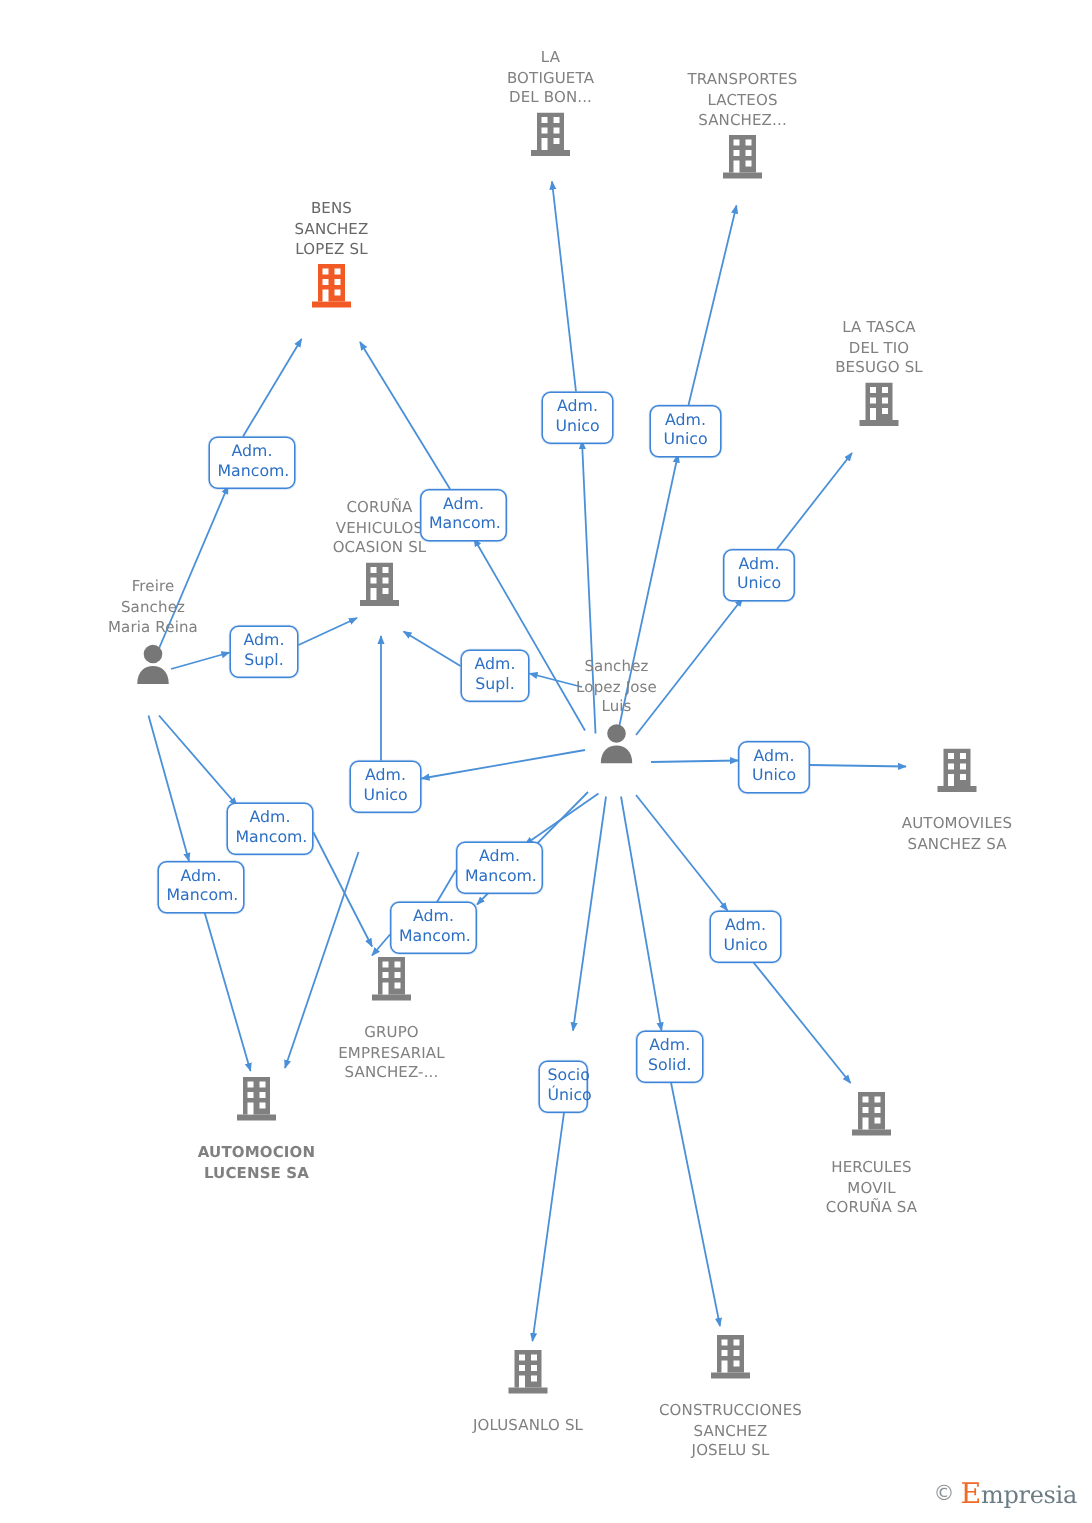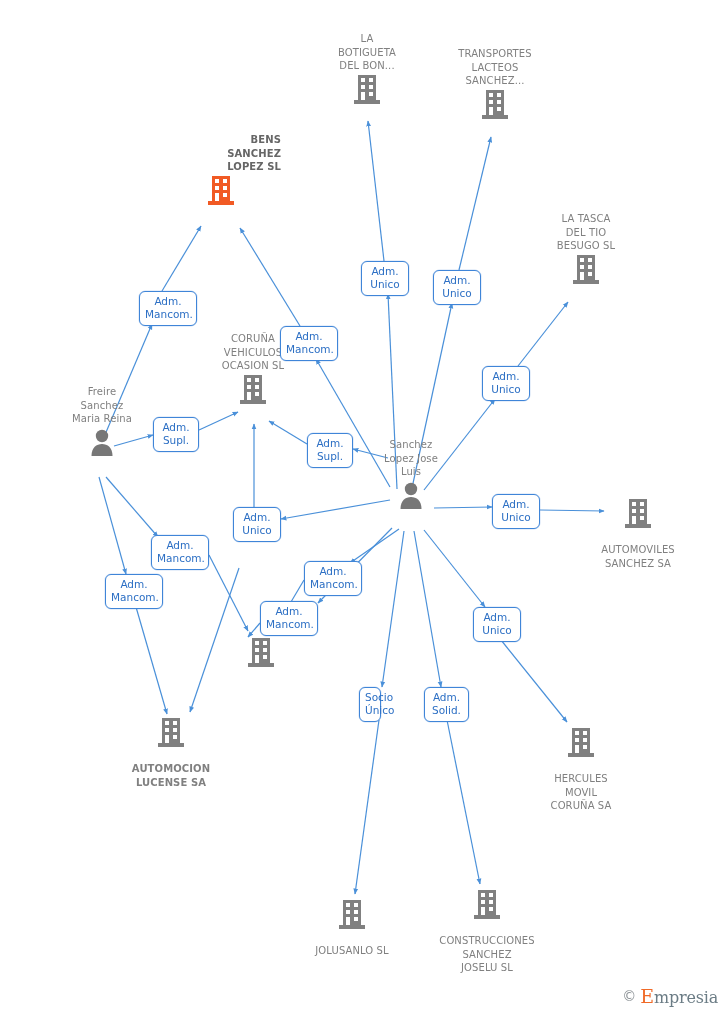--- a/index.html
+++ b/index.html
@@ -41,22 +41,21 @@
     white-space: pre-line;
   }
   .node-label.below {
     margin-top: 14px;
   }
   .node-label.above {
     margin-bottom: 2px;
   }
   .node.focus .node-label {
     color: #666666;
-    font-weight: bold;
-    text-align: right;
+    font-weight: normal;
   }
 
   
   .bld {
     display: block;
     margin: 0 auto;
   }
 
   
   .person {
@@ -192,21 +191,21 @@
   <div class="elabel" style="left:105px; top:574px; width:58px;">Adm.
 Mancom.</div>
   <div class="elabel" style="left:304px; top:561px; width:58px;">Adm.
 Mancom.</div>
   <div class="elabel" style="left:260px; top:601px; width:58px;">Adm.
 Mancom.</div>
   <div class="elabel" style="left:492px; top:494px; width:48px;">Adm.
 Unico</div>
   <div class="elabel" style="left:473px; top:607px; width:48px;">Adm.
 Unico</div>
-  <div class="elabel" style="left:359px; top:687px; width:22px;">Socio
+  <div class="elabel" style="left:359px; top:707px; width:33px;">Socio
 Único</div>
   <div class="elabel" style="left:424px; top:687px; width:45px;">Adm.
 Solid.</div>
 
   <div class="node focus" style="left:221px; top:133px;">
     <div class="node-label above">BENS
 SANCHEZ
 LOPEZ SL</div>
     <svg class="bld" width="28" height="30" viewBox="0 0 28 30">
       <rect x="5" y="0" width="18" height="25" fill="#f15a24"></rect>
@@ -303,20 +302,23 @@
     <svg class="bld" width="28" height="30" viewBox="0 0 28 30">
       <rect x="5" y="0" width="18" height="25" fill="#808080"></rect>
       <rect x="1" y="25" width="26" height="4" fill="#808080"></rect>
       <rect x="8" y="3" width="4" height="4" fill="#ffffff"></rect>
       <rect x="16" y="3" width="4" height="4" fill="#ffffff"></rect>
       <rect x="8" y="10" width="4" height="4" fill="#ffffff"></rect>
       <rect x="16" y="10" width="4" height="4" fill="#ffffff"></rect>
       <rect x="8" y="17" width="4" height="8" fill="#ffffff"></rect>
       <rect x="16" y="17" width="4" height="4" fill="#ffffff"></rect>
     </svg>
+    <div class="node-label below">GRUPO
+EMPRESARIAL
+SANCHEZ-...</div>
   </div>
 
   <div class="node" style="left:171px; top:718px;font-weight:bold;">
     <svg class="bld" width="28" height="30" viewBox="0 0 28 30">
       <rect x="5" y="0" width="18" height="25" fill="#808080"></rect>
       <rect x="1" y="25" width="26" height="4" fill="#808080"></rect>
       <rect x="8" y="3" width="4" height="4" fill="#ffffff"></rect>
       <rect x="16" y="3" width="4" height="4" fill="#ffffff"></rect>
       <rect x="8" y="10" width="4" height="4" fill="#ffffff"></rect>
       <rect x="16" y="10" width="4" height="4" fill="#ffffff"></rect>

